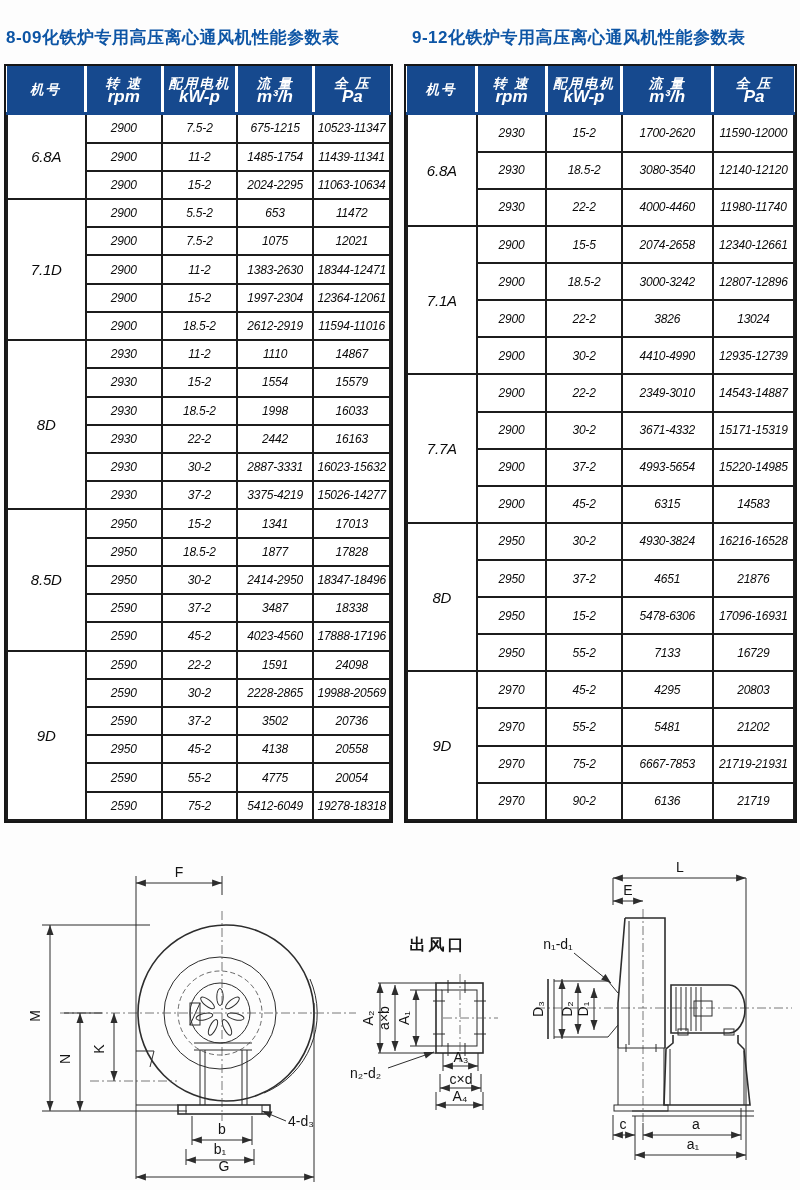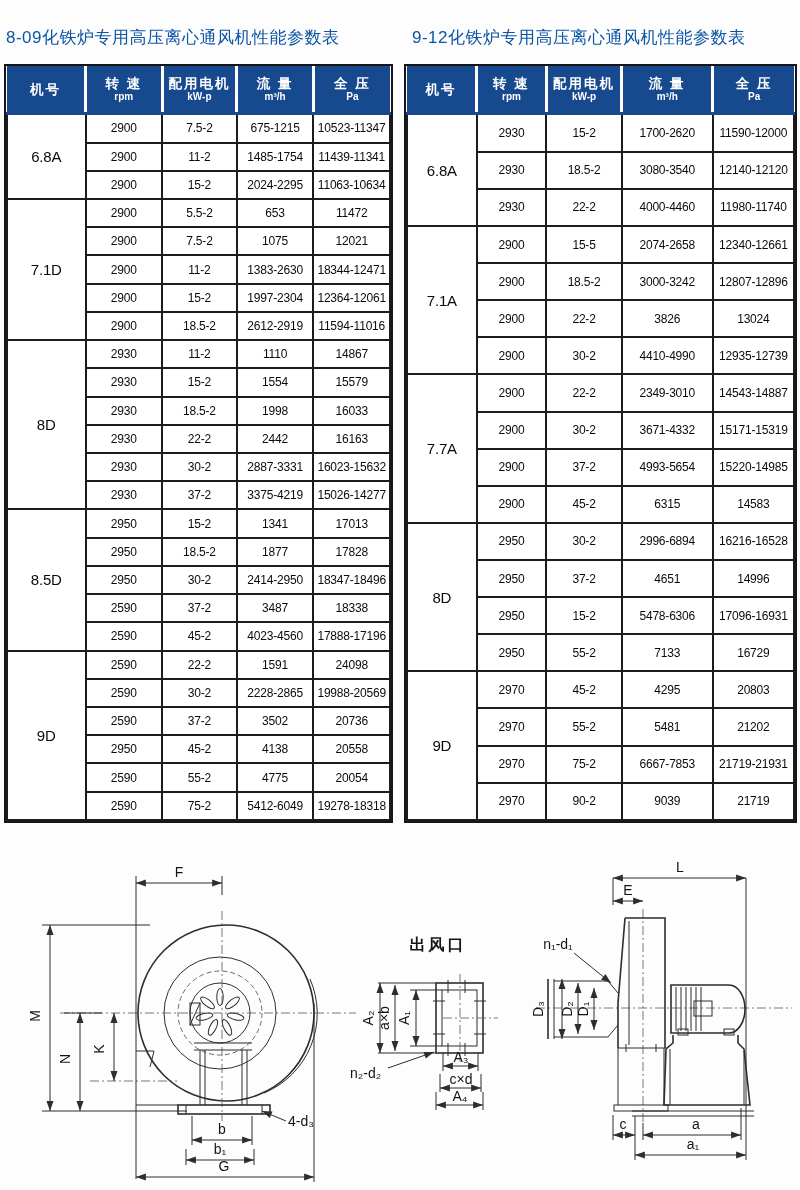--- a/index.html
+++ b/index.html
@@ -1,32 +1,32 @@
 <!DOCTYPE html>
 <html><head>
 <meta charset="utf-8">
 <style>
   html,body{margin:0;padding:0;}
   body{font-family:"Liberation Sans","DejaVu Sans",sans-serif;background:#ffffff;}
   #page{position:relative;width:800px;height:1190px;background:#fdfdfd;overflow:hidden;}
 
-  .page-title{position:absolute;top:26px;font-size:17px;font-weight:normal;color:#0d55a5;letter-spacing:0.5px;white-space:nowrap;}
+  .page-title{position:absolute;top:26px;font-size:17px;font-weight:bold;color:#0d55a5;letter-spacing:0.5px;white-space:nowrap;}
   #title-left{left:6px;}
   #title-right{left:412px;}
 
   .tablebox{position:absolute;top:64px;height:759px;box-sizing:border-box;background:#ffffff;border:2px solid #161616;}
   #left-box{left:4px;width:389px;}
   #right-box{left:404px;width:393px;}
 
-  table.perf{width:100%;height:100%;border-collapse:collapse;table-layout:fixed;}
+  table.perf{width:100%;height:100%;border-collapse:collapse;table-layout:fixed;font-style:italic;}
   table.perf th{background:#16498e;color:#ffffff;font-weight:bold;padding:0;vertical-align:middle;
     border-left:3px solid #ffffff;border-bottom:3px solid #16498e;border-top:none;height:46px;}
   table.perf th:first-child{border-left:none;}
   table.perf th .h1{font-size:13.5px;line-height:15px;letter-spacing:2px;}
-  table.perf th .h2{font-size:10px;line-height:12px;font-weight:bold;letter-spacing:0;}
+  table.perf th .h2{font-size:17px;line-height:12px;font-weight:bold;letter-spacing:0;}
   table.perf td{border:2px solid #1c1c1c;text-align:center;vertical-align:middle;
     font-size:12px;color:#0a0a0a;letter-spacing:-0.2px;padding:0 1px;}
   table.perf td.model{font-size:15px;}
 
   .drawing{position:absolute;}
   #front-view{left:2px;top:853px;}
   #outlet-view{left:348px;top:916px;}
   #side-view{left:528px;top:853px;}
   svg .ln{stroke:#2d2d2d;stroke-width:1;fill:none;}
   svg .thk{stroke:#2d2d2d;stroke-width:1.6;fill:none;}
@@ -334,28 +334,28 @@
           <tr>
             <td>2900</td>
             <td>45-2</td>
             <td>6315</td>
             <td>14583</td>
           </tr>
           <tr>
             <td rowspan="4" class="model">8D</td>
             <td>2950</td>
             <td>30-2</td>
-            <td>2996-6894</td>
+            <td>4930-3824</td>
             <td>16216-16528</td>
           </tr>
           <tr>
             <td>2950</td>
             <td>37-2</td>
             <td>4651</td>
-            <td>14996</td>
+            <td>21876</td>
           </tr>
           <tr>
             <td>2950</td>
             <td>15-2</td>
             <td>5478-6306</td>
             <td>17096-16931</td>
           </tr>
           <tr>
             <td>2950</td>
             <td>55-2</td>
@@ -377,21 +377,21 @@
           </tr>
           <tr>
             <td>2970</td>
             <td>75-2</td>
             <td>6667-7853</td>
             <td>21719-21931</td>
           </tr>
           <tr>
             <td>2970</td>
             <td>90-2</td>
-            <td>9039</td>
+            <td>6136</td>
             <td>21719</td>
           </tr>
         </tbody>
     </table>
   </div>
 
   <svg id="front-view" class="drawing" width="362" height="337" viewBox="0 0 362 337">
     <defs>
       <marker id="fm" viewBox="0 0 10 8" markerWidth="11" markerHeight="9" refX="9.5" refY="4" orient="auto-start-reverse">
         <path d="M0.5,0.8 L9.5,4 L0.5,7.2 z" fill="#2d2d2d"></path>

